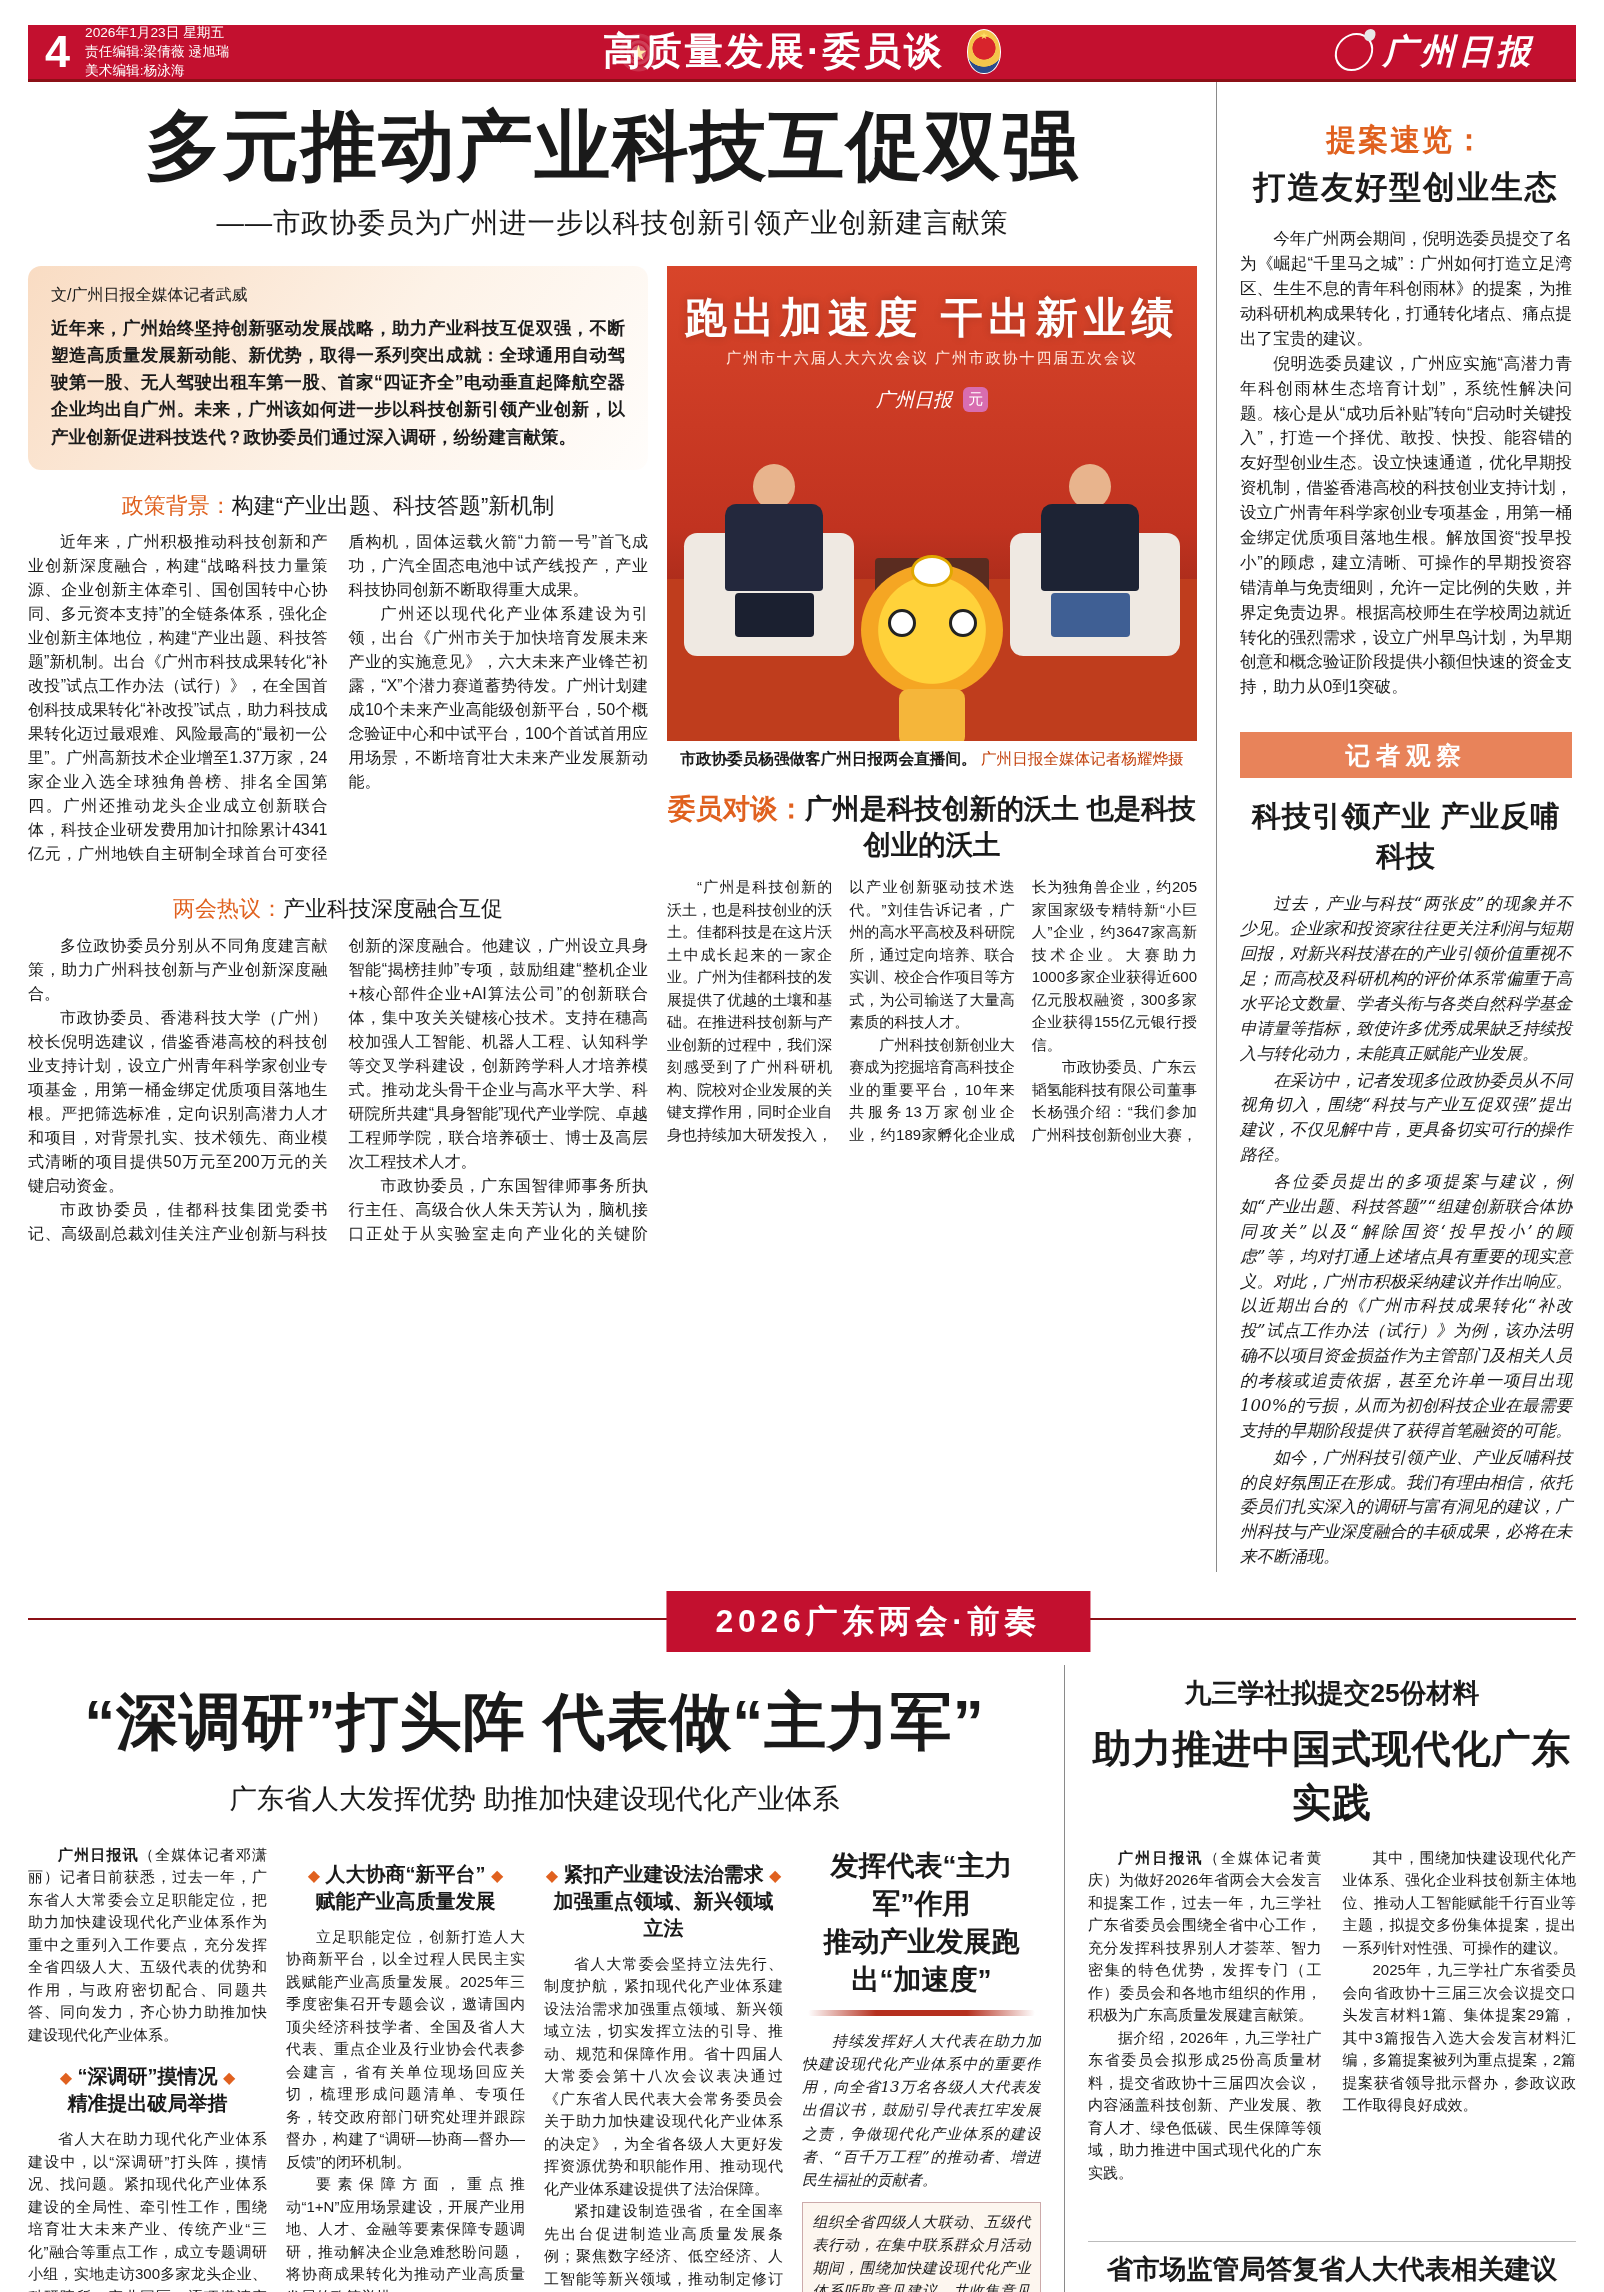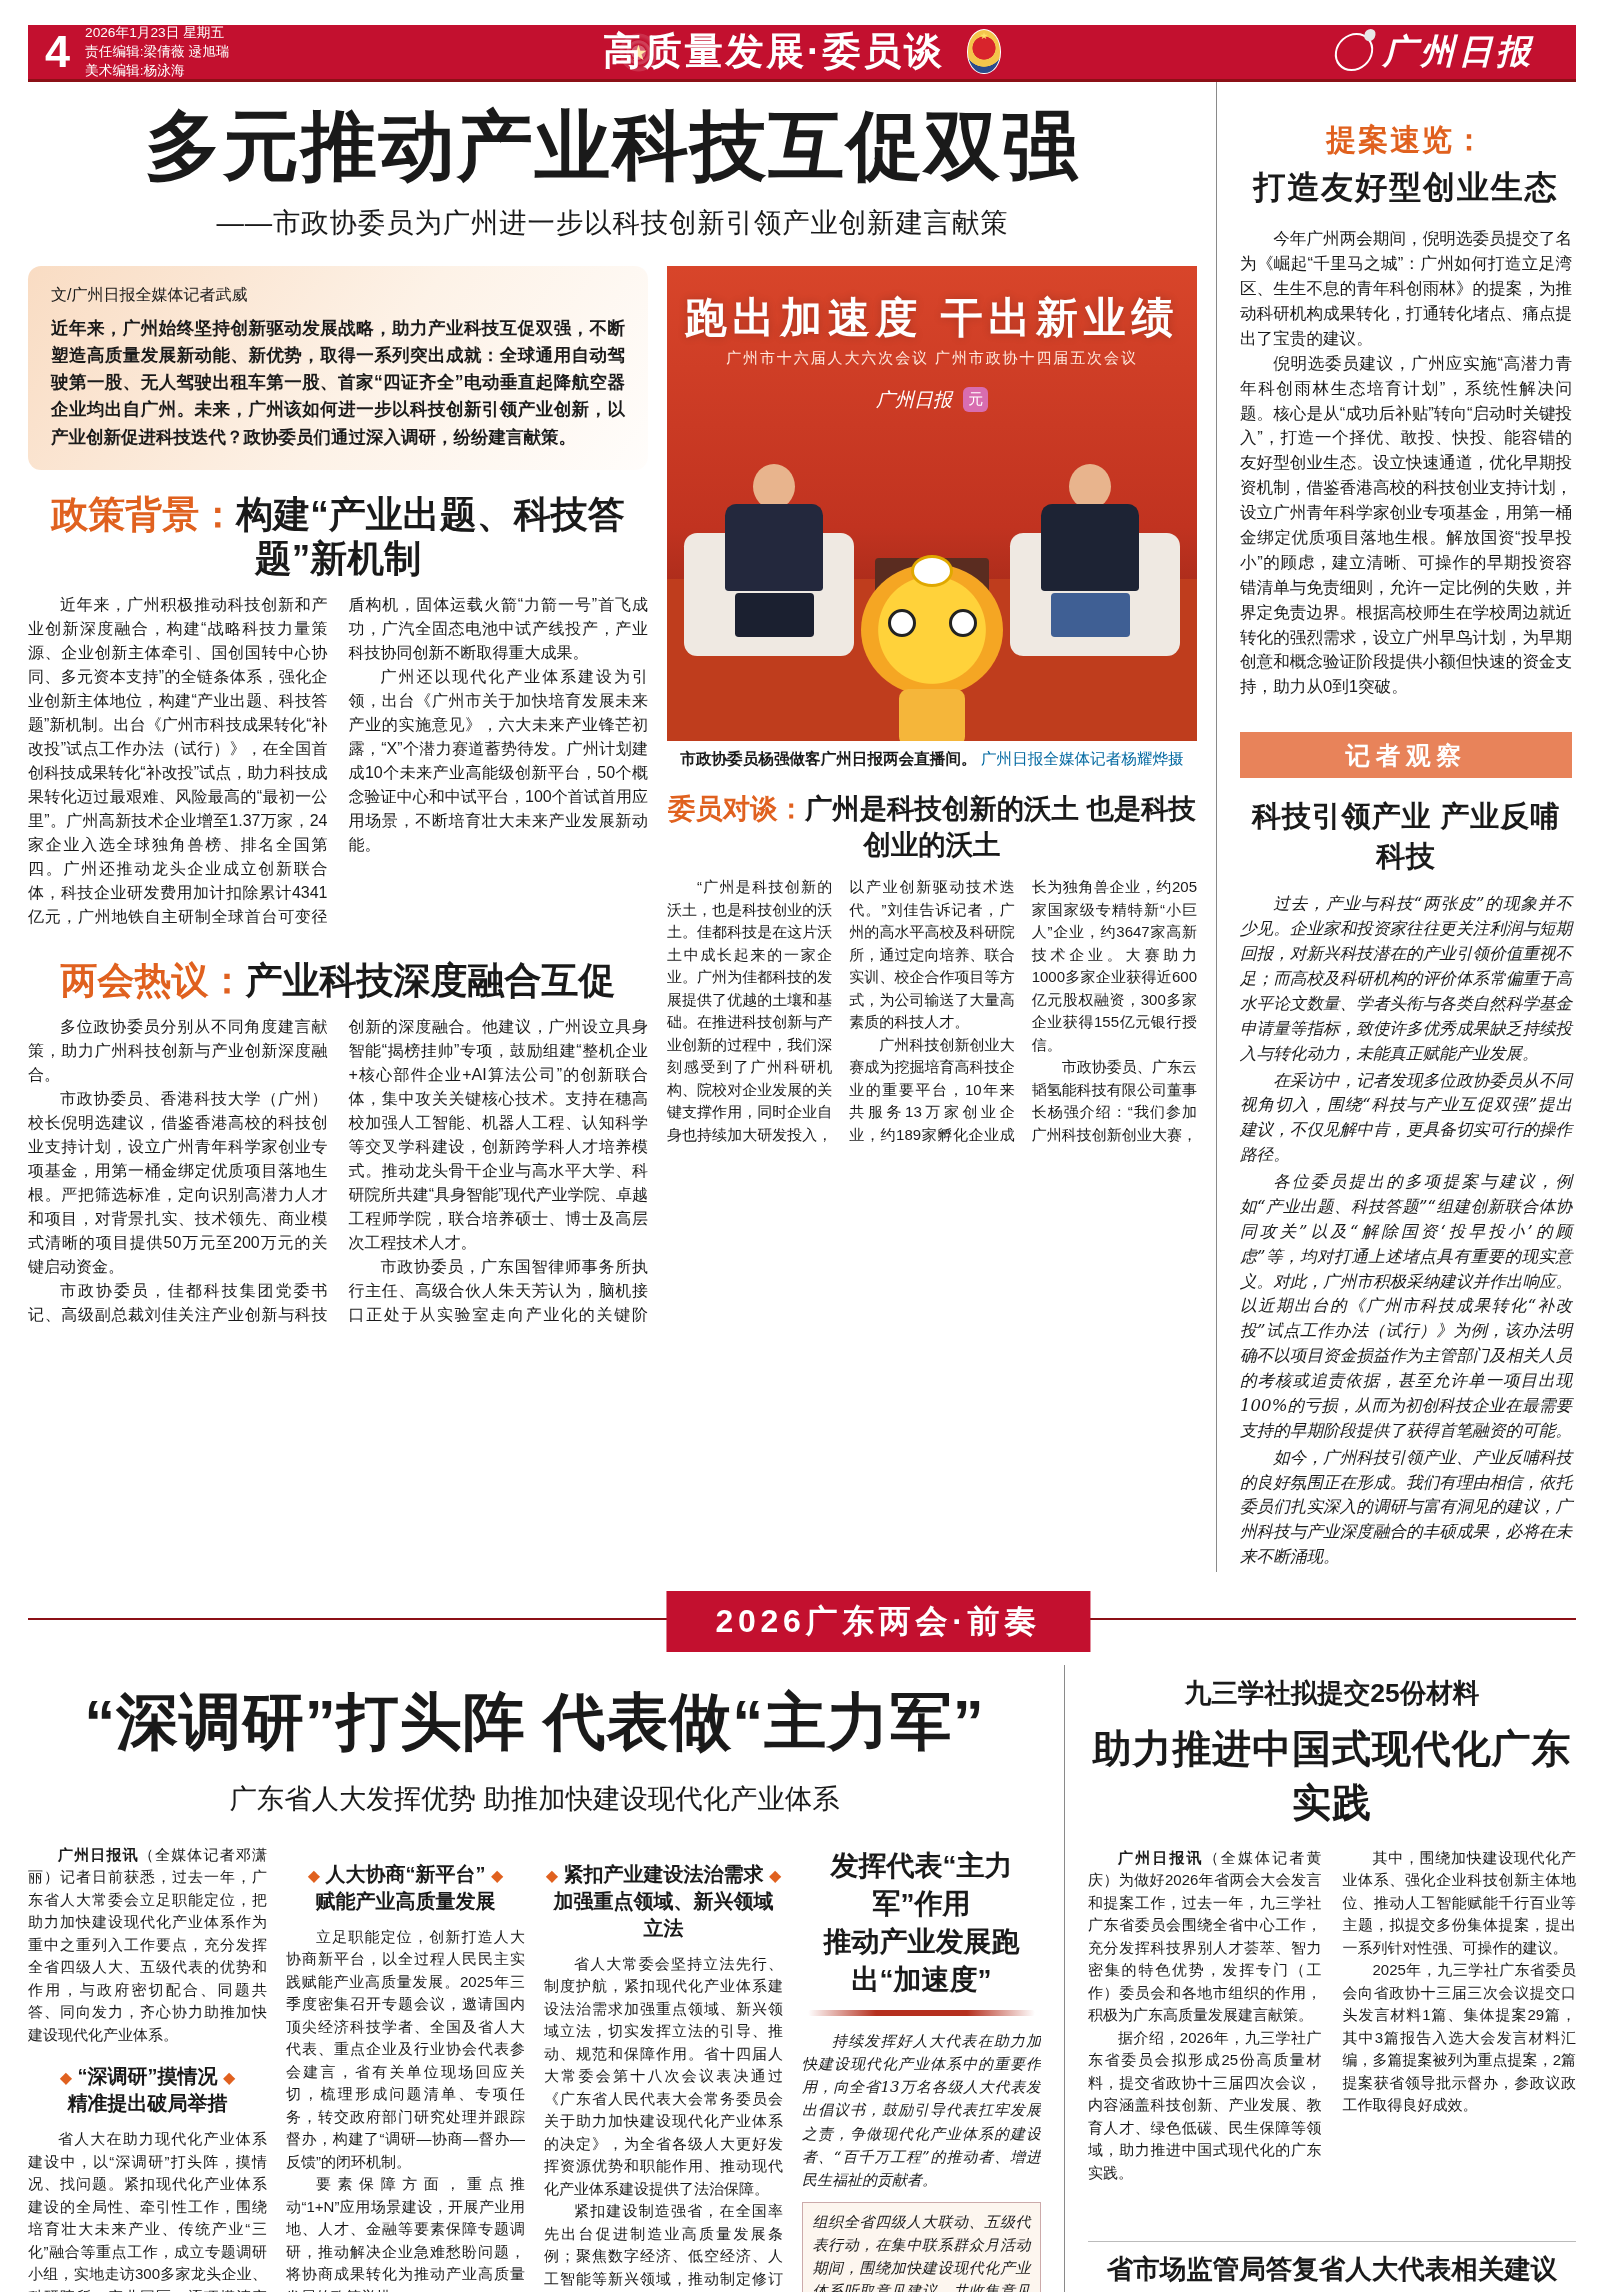--- a/index.html
+++ b/index.html
@@ -37,21 +37,21 @@
   .headline-1 { font-size:76px; font-weight:900; text-align:center; letter-spacing:1.9px; line-height:1.05; }
   .subhead-1 { font-size:27.4px; text-align:center; margin-top:19px; letter-spacing:0.9px; }
 
   .top-cols { display:grid; grid-template-columns:620px 1fr; gap:19px; margin-top:24.6px; }
 
   .intro-box { background:linear-gradient(125deg,#f9dcc3,#fdf2e7 55%,#fffdfb); border-radius:13.2px;
     padding:19px 23px; }
   .byline { font-size:16px; margin-bottom:9.5px; }
   .intro-text { font-size:17.5px; font-weight:bold; line-height:1.55; text-align:justify; }
 
-  .sec-header { text-align:center; margin:23px 0 11.4px; font-size:37px; font-weight:bold; line-height:1.2; }
+  .sec-header { text-align:center; margin:23px 0 11.4px; font-size:22px; font-weight:normal; line-height:1.2; }
   .sec-label { color:#e0611f; }
   .body-text { font-size:16px; line-height:1.5; text-align:justify; }
   .body-text p, .body-p { text-indent:2em; }
   .cols-2 { column-count:2; column-gap:21px; column-fill:auto; overflow:hidden; }
   .cols-3 { column-count:3; column-gap:17px; column-fill:auto; overflow:hidden; }
   .policy-text { height:343px; }
   .hot-text { height:318px; }
 
   
   .photo { height:475px; position:relative; overflow:hidden;
@@ -79,21 +79,21 @@
   .lion { position:absolute; bottom:-3.8px; left:50%; transform:translateX(-50%); width:142px; height:180px; }
   .lion .mane { width:142px; height:132px; background:radial-gradient(circle,#ffd23a 0 55%,#f5a623 56% 100%); border-radius:50%; }
   .lion .eye { position:absolute; top:45px; width:28px; height:28px; background:#fff; border:3.8px solid #222; border-radius:50%; }
   .lion .eye.l { left:26.5px; } .lion .eye.r { right:26.5px; }
   .lion .crown { position:absolute; top:-9.5px; left:50%; transform:translateX(-50%); width:42px; height:32px;
     background:#fff; border-radius:50%; border:3.8px solid #e0a800; }
   .lion .body { width:66px; height:57px; background:#f5b63a; margin:-7.6px auto 0; border-radius:9.5px; }
 
   .caption { margin-top:8.5px; font-size:15.6px; text-align:center; }
   .caption b { font-weight:bold; }
-  .caption span { color:#0369a1; }
+  .caption span { color:#c2410c; }
   .dlg-header { text-align:center; margin:21px 0 13.2px; font-size:27.4px; font-weight:bold; }
   .dlg-text { height:280px; font-size:15px; }
 
   
   .rail-label { text-align:center; color:#e0611f; font-size:30px; font-weight:900; letter-spacing:1.9px; }
   .rail-title { text-align:center; font-size:32px; font-weight:bold; margin-top:5.7px; letter-spacing:1.9px; }
   .rail-text { margin-top:17px; font-size:16.6px; }
   .observer-banner { margin:32px 0 19px; background:#e8835a; color:#fff; text-align:center;
     font-size:24.6px; font-weight:bold; padding:6.6px 0; letter-spacing:5.7px; }
   .observer-title { text-align:center; font-size:29px; font-weight:bold; letter-spacing:0.9px; }

